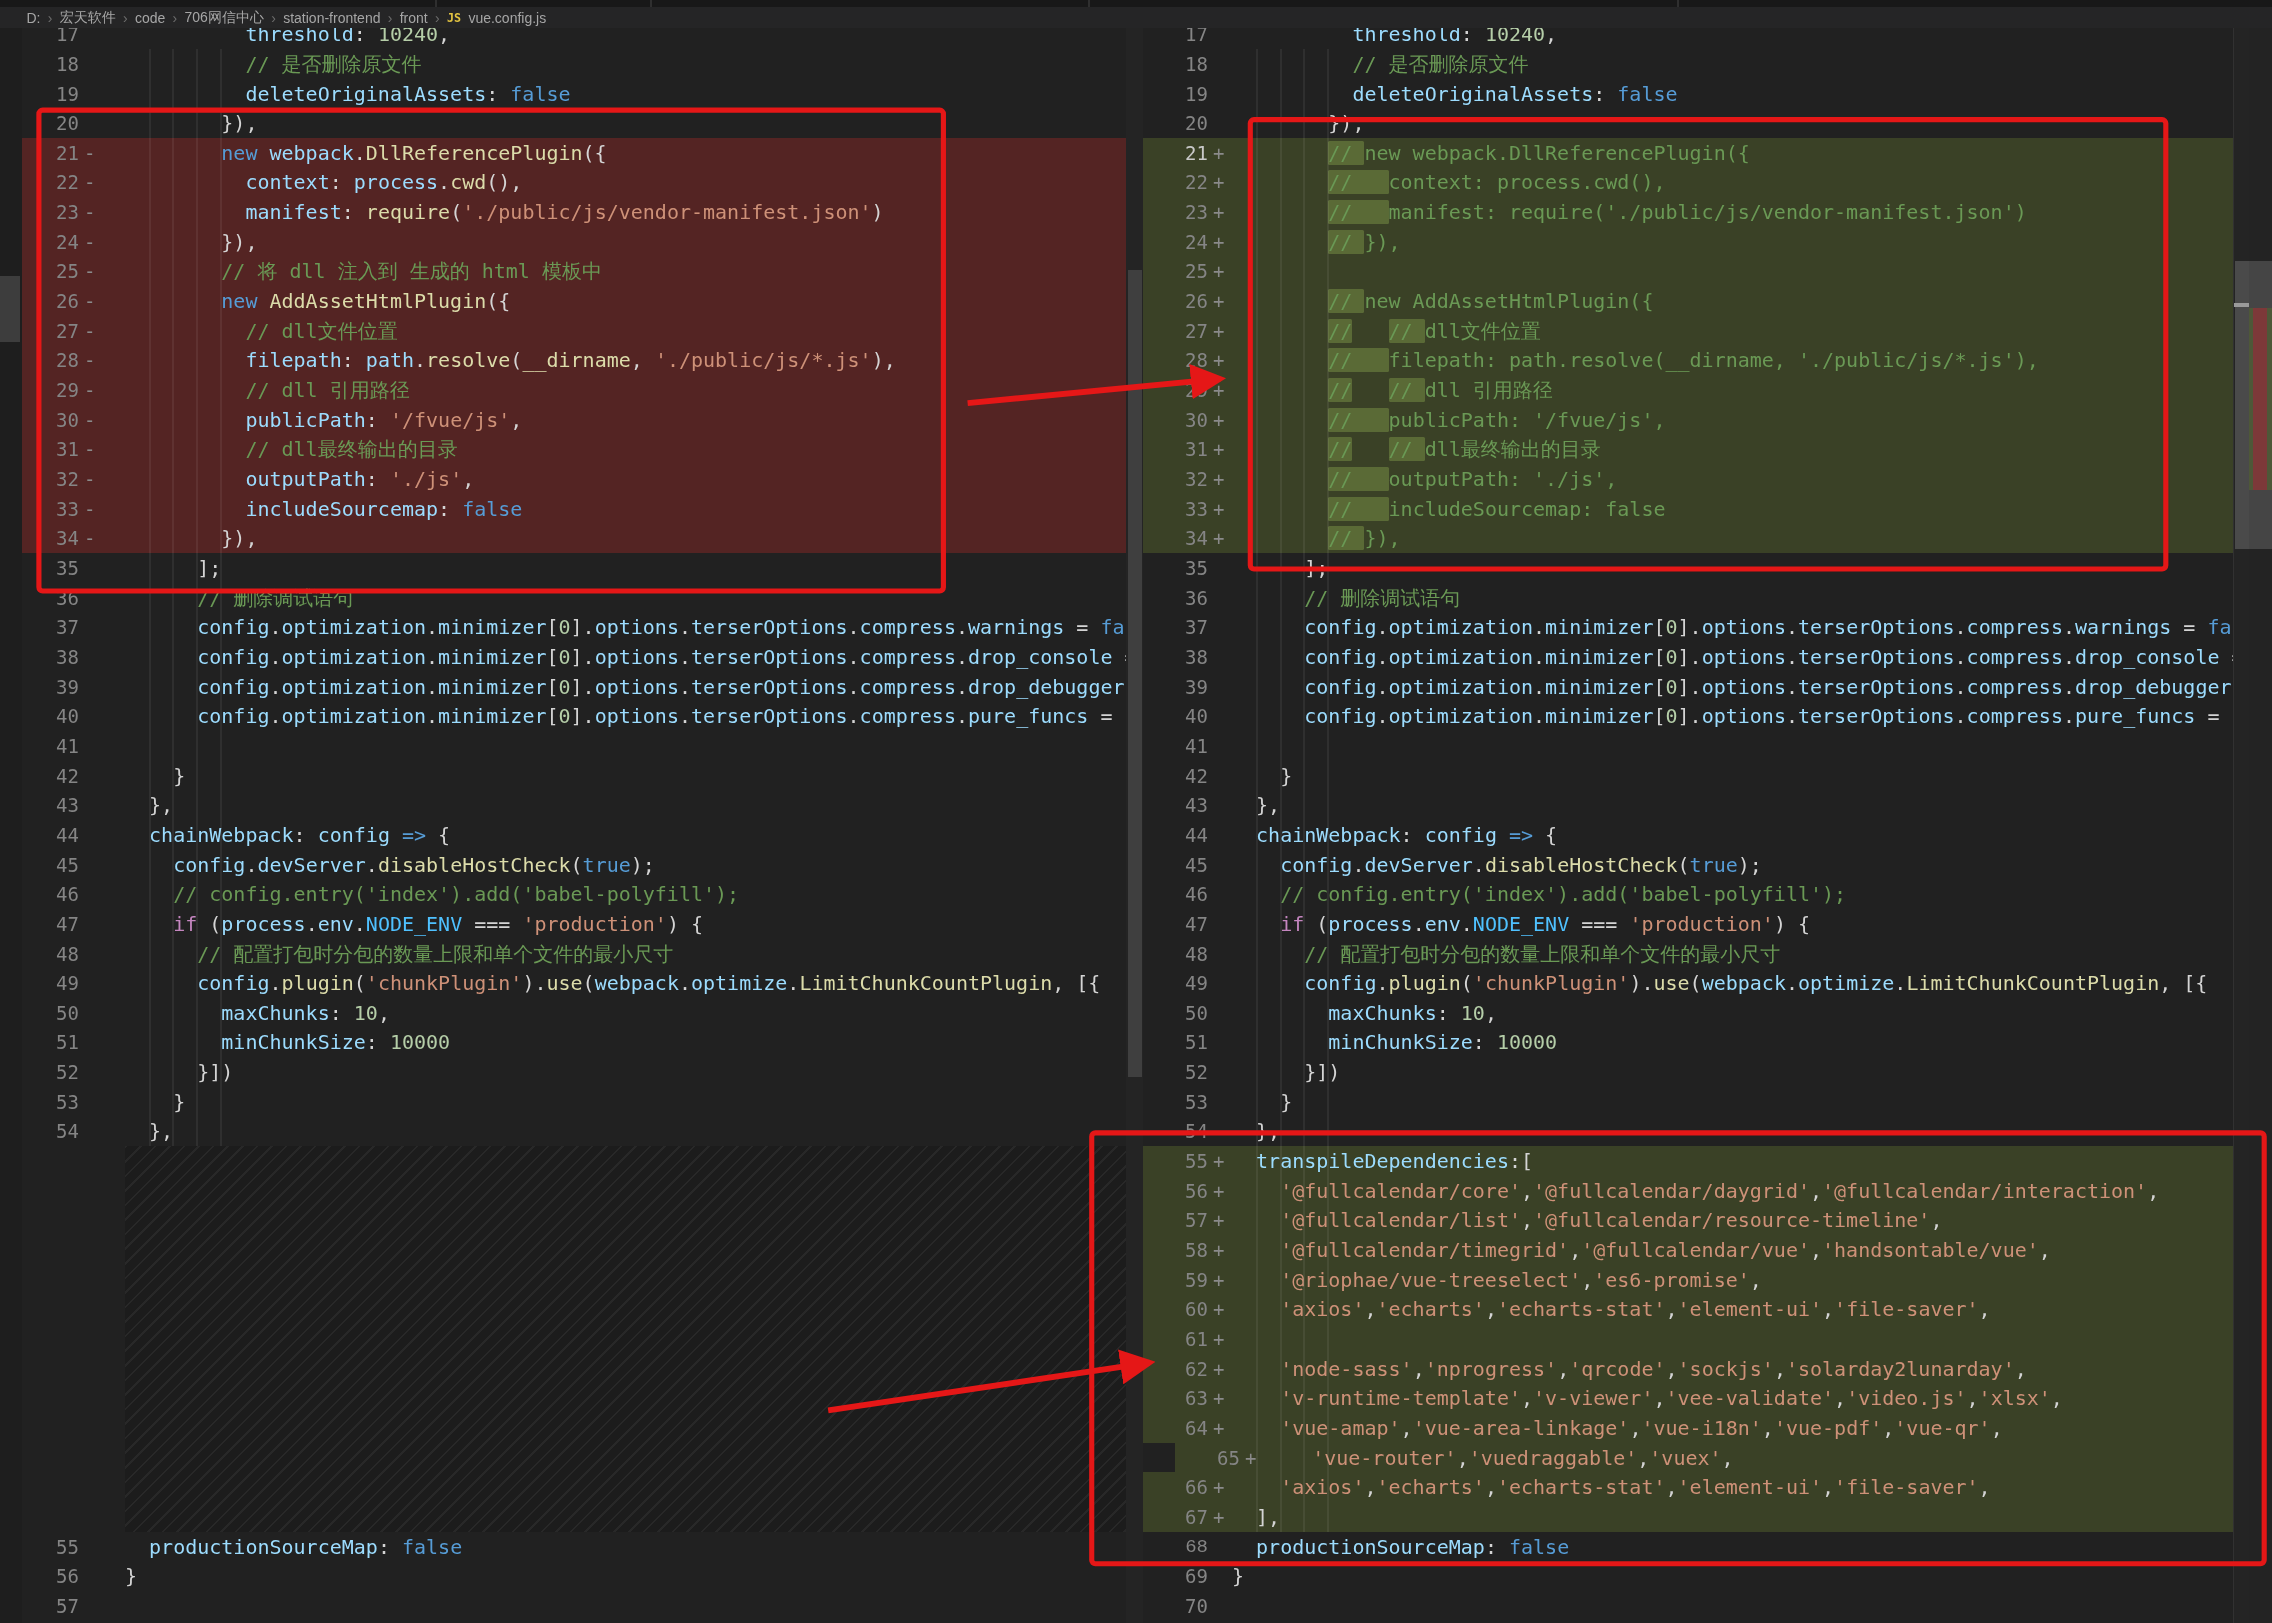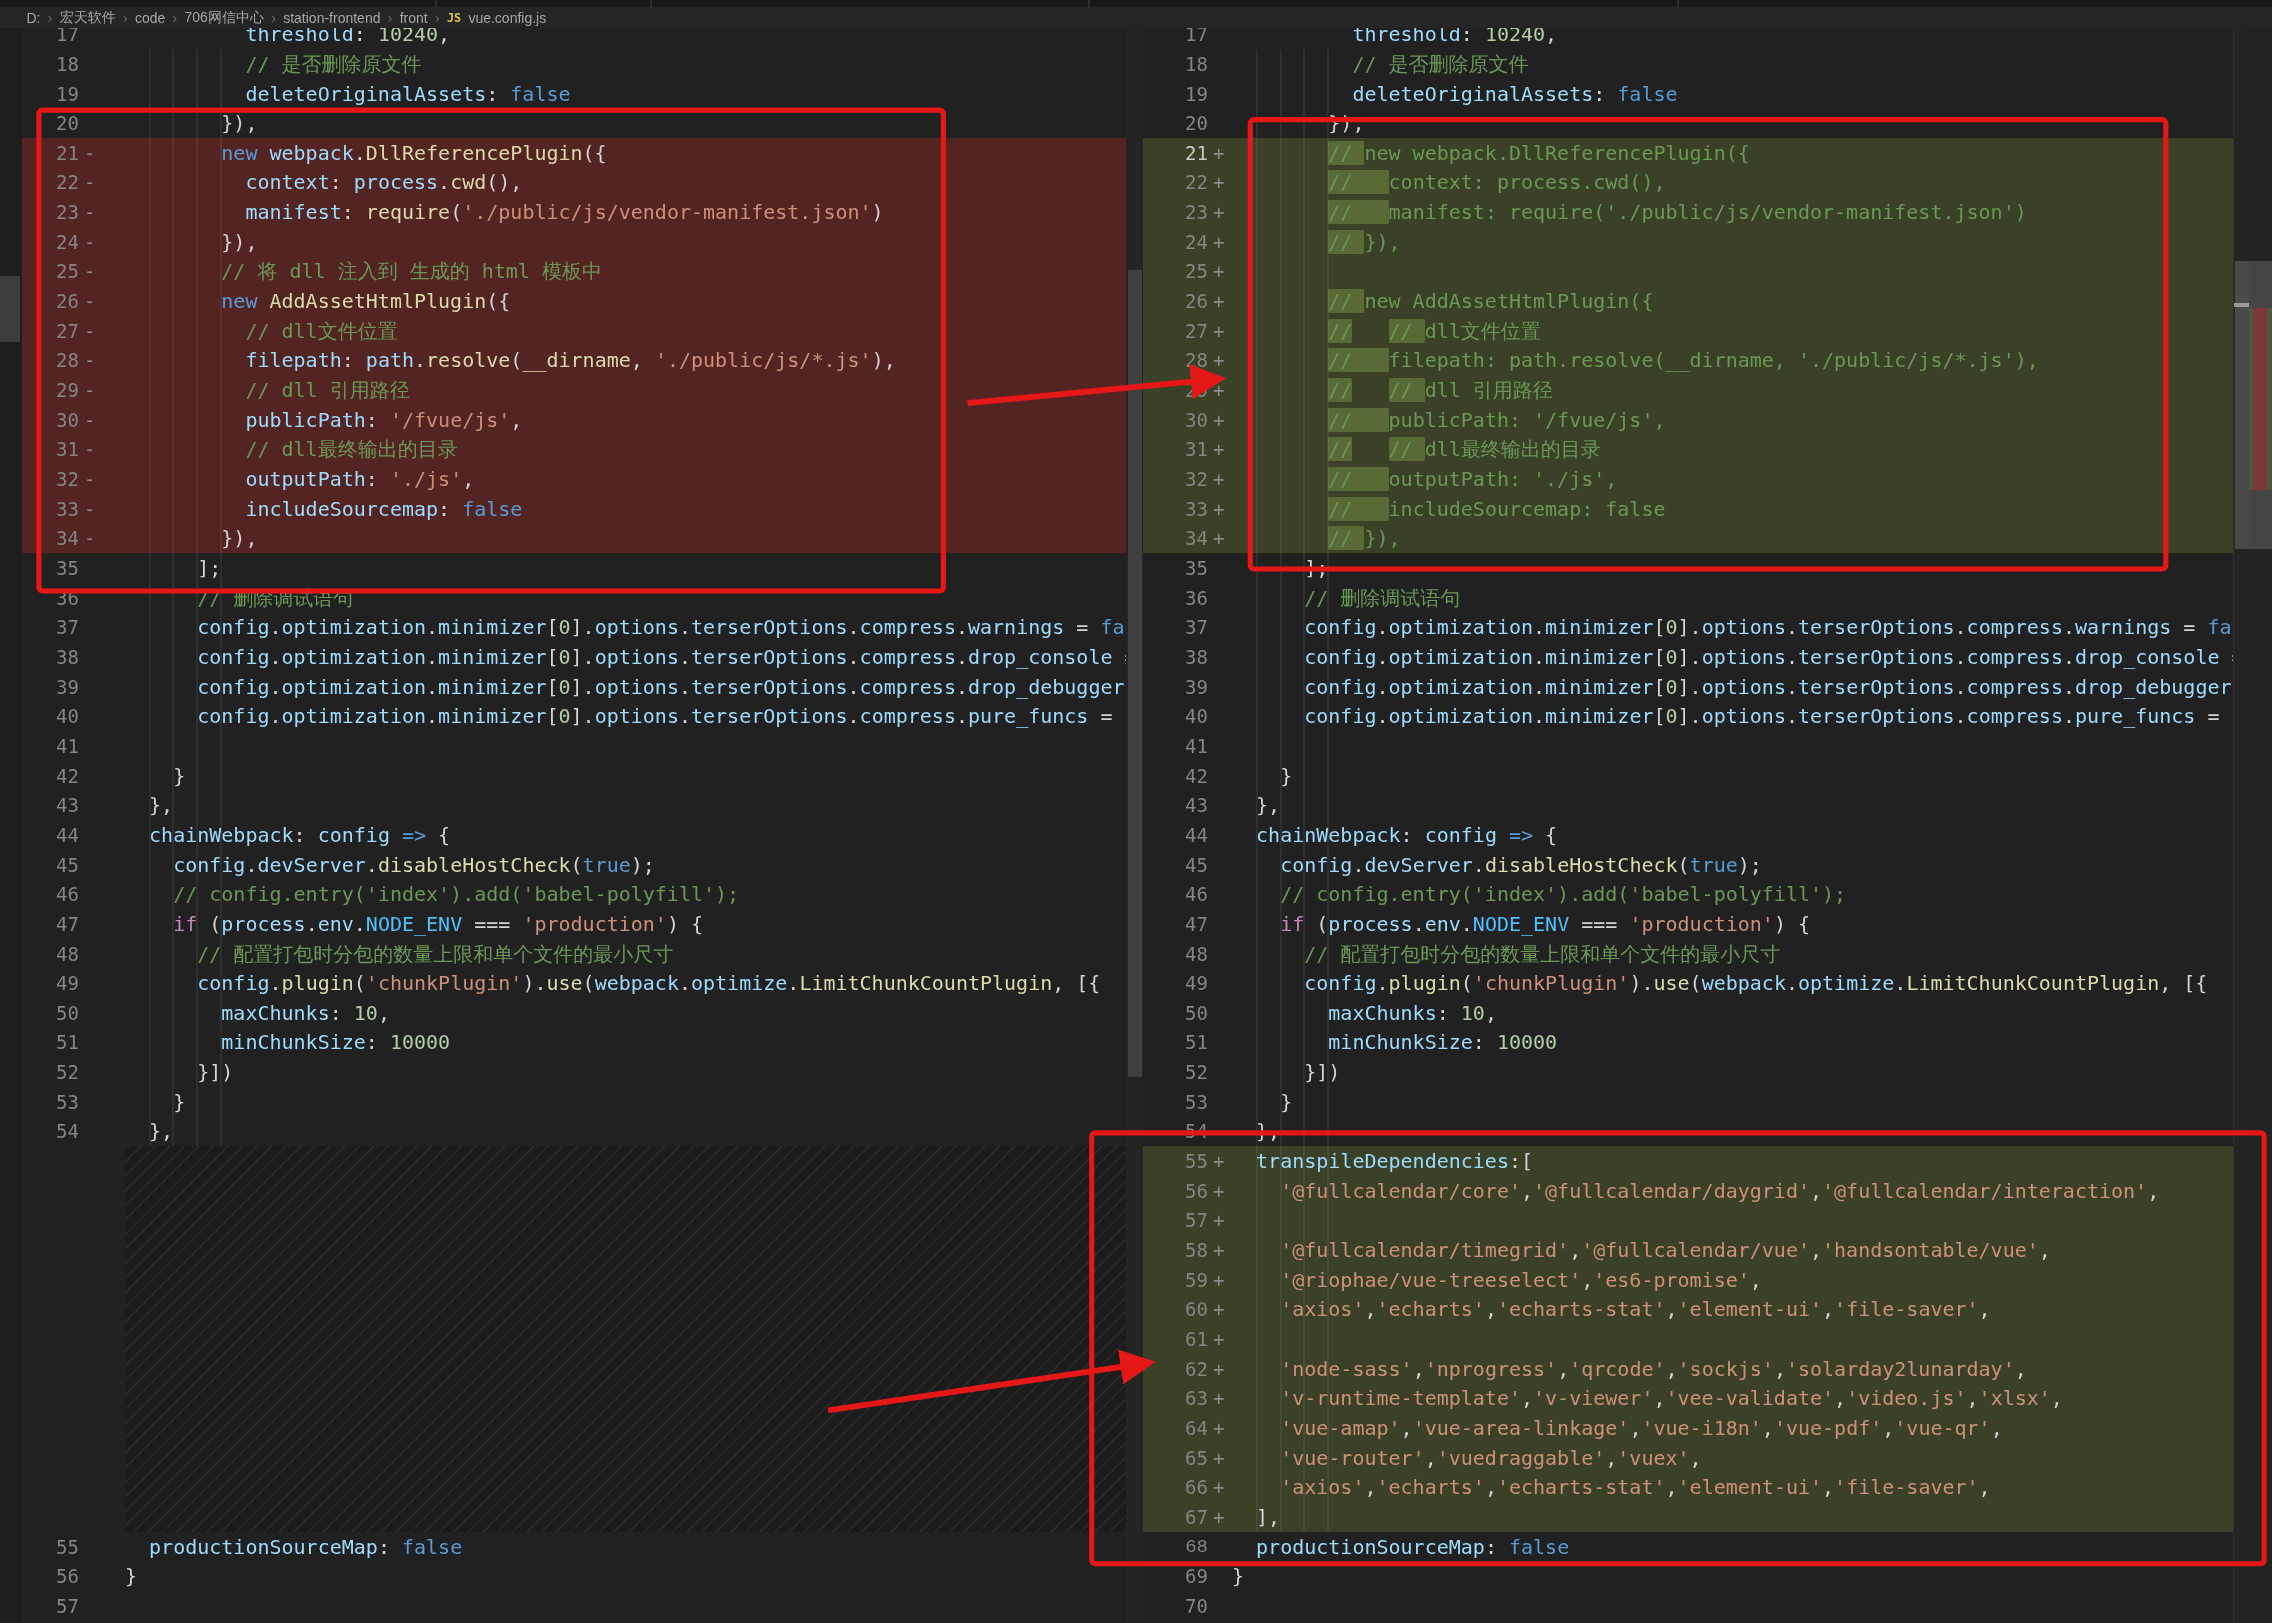--- a/index.html
+++ b/index.html
@@ -509,20 +509,21 @@
           <pre class="lcode" style="left: 89px;"><span class="var">  transpileDependencies</span><span class="pn">:[</span></pre>
         </div>
         <div class="line bg-add" style="top: 1148px;">
           <span class="lnum" style="width: 65px;">56</span>
           <span class="lsign" style="left: 70px;">+</span>
           <pre class="lcode" style="left: 89px;"><span class="str">    '@fullcalendar/core'</span><span class="pn">,</span><span class="str">'@fullcalendar/daygrid'</span><span class="pn">,</span><span class="str">'@fullcalendar/interaction'</span><span class="pn">,</span></pre>
         </div>
         <div class="line bg-add" style="top: 1177px;">
           <span class="lnum" style="width: 65px;">57</span>
           <span class="lsign" style="left: 70px;">+</span>
+          <pre class="lcode" style="left: 89px;"><span class="str">    '@fullcalendar/list'</span><span class="pn">,</span><span class="str">'@fullcalendar/resource-timeline'</span><span class="pn">,</span></pre>
         </div>
         <div class="line bg-add" style="top: 1207px;">
           <span class="lnum" style="width: 65px;">58</span>
           <span class="lsign" style="left: 70px;">+</span>
           <pre class="lcode" style="left: 89px;"><span class="str">    '@fullcalendar/timegrid'</span><span class="pn">,</span><span class="str">'@fullcalendar/vue'</span><span class="pn">,</span><span class="str">'handsontable/vue'</span><span class="pn">,</span></pre>
         </div>
         <div class="line bg-add" style="top: 1237px;">
           <span class="lnum" style="width: 65px;">59</span>
           <span class="lsign" style="left: 70px;">+</span>
           <pre class="lcode" style="left: 89px;"><span class="str">    '@riophae/vue-treeselect'</span><span class="pn">,</span><span class="str">'es6-promise'</span><span class="pn">,</span></pre>
@@ -544,21 +545,21 @@
         <div class="line bg-add" style="top: 1355px;">
           <span class="lnum" style="width: 65px;">63</span>
           <span class="lsign" style="left: 70px;">+</span>
           <pre class="lcode" style="left: 89px;"><span class="str">    'v-runtime-template'</span><span class="pn">,</span><span class="str">'v-viewer'</span><span class="pn">,</span><span class="str">'vee-validate'</span><span class="pn">,</span><span class="str">'video.js'</span><span class="pn">,</span><span class="str">'xlsx'</span><span class="pn">,</span></pre>
         </div>
         <div class="line bg-add" style="top: 1385px; padding-left: 17px;">
           <span class="lnum" style="width: 65px;">64</span>
           <span class="lsign" style="left: 70px;">+</span>
           <pre class="lcode" style="left: 89px;"><span class="str">    'vue-amap'</span><span class="pn">,</span><span class="str">'vue-area-linkage'</span><span class="pn">,</span><span class="str">'vue-i18n'</span><span class="pn">,</span><span class="str">'vue-pdf'</span><span class="pn">,</span><span class="str">'vue-qr'</span><span class="pn">,</span></pre>
         </div>
-        <div class="line bg-add" style="top: 1415px;">
+        <div class="line bg-add" style="top: 1415px; margin-left: 32px;">
           <span class="lnum" style="width: 65px;">65</span>
           <span class="lsign" style="left: 70px;">+</span>
           <pre class="lcode" style="left: 89px;"><span class="str">    'vue-router'</span><span class="pn">,</span><span class="str">'vuedraggable'</span><span class="pn">,</span><span class="str">'vuex'</span><span class="pn">,</span></pre>
         </div>
         <div class="line bg-add" style="top: 1444px;">
           <span class="lnum" style="width: 65px; text-align: right;">66</span>
           <span class="lsign" style="left: 70px;">+</span>
           <pre class="lcode" style="left: 89px;"><span class="str">    'axios'</span><span class="pn">,</span><span class="str">'echarts'</span><span class="pn">,</span><span class="str">'echarts-stat'</span><span class="pn">,</span><span class="str">'element-ui'</span><span class="pn">,</span><span class="str">'file-saver'</span><span class="pn">,</span></pre>
         </div>
         <div class="line bg-add" style="top: 1474px;">

